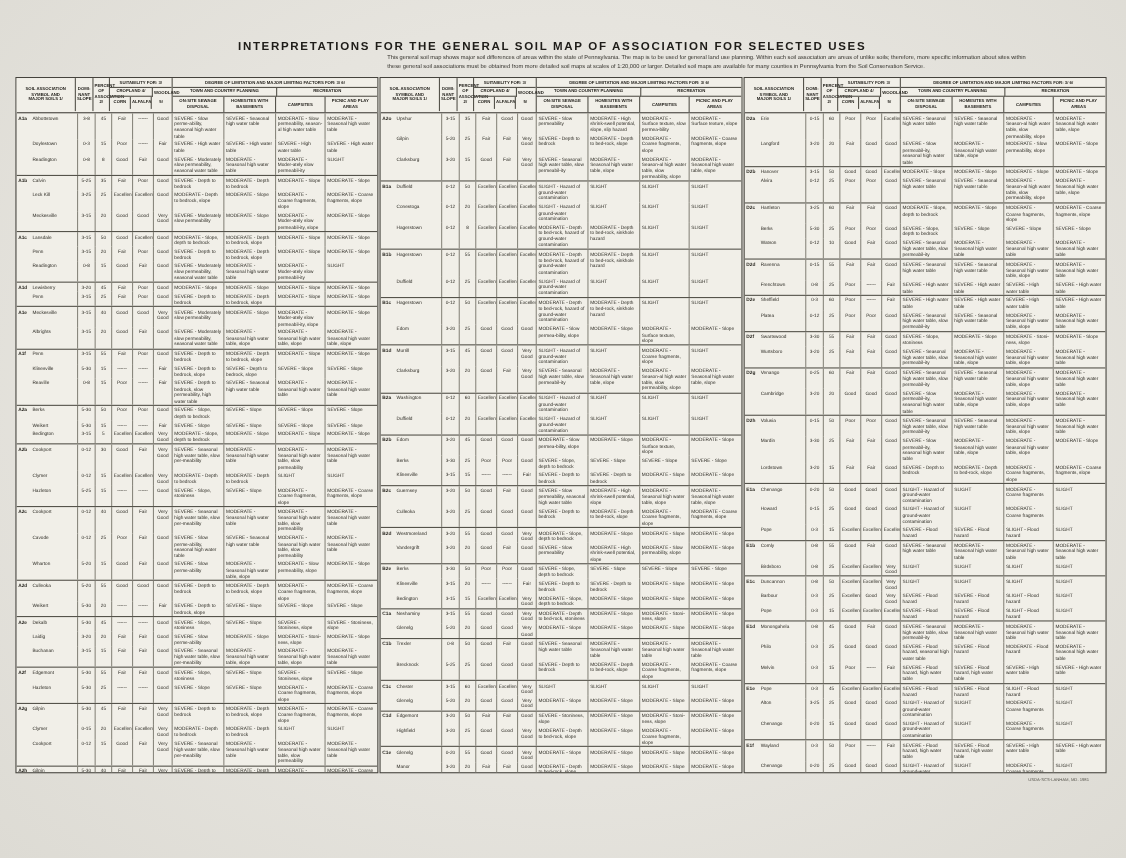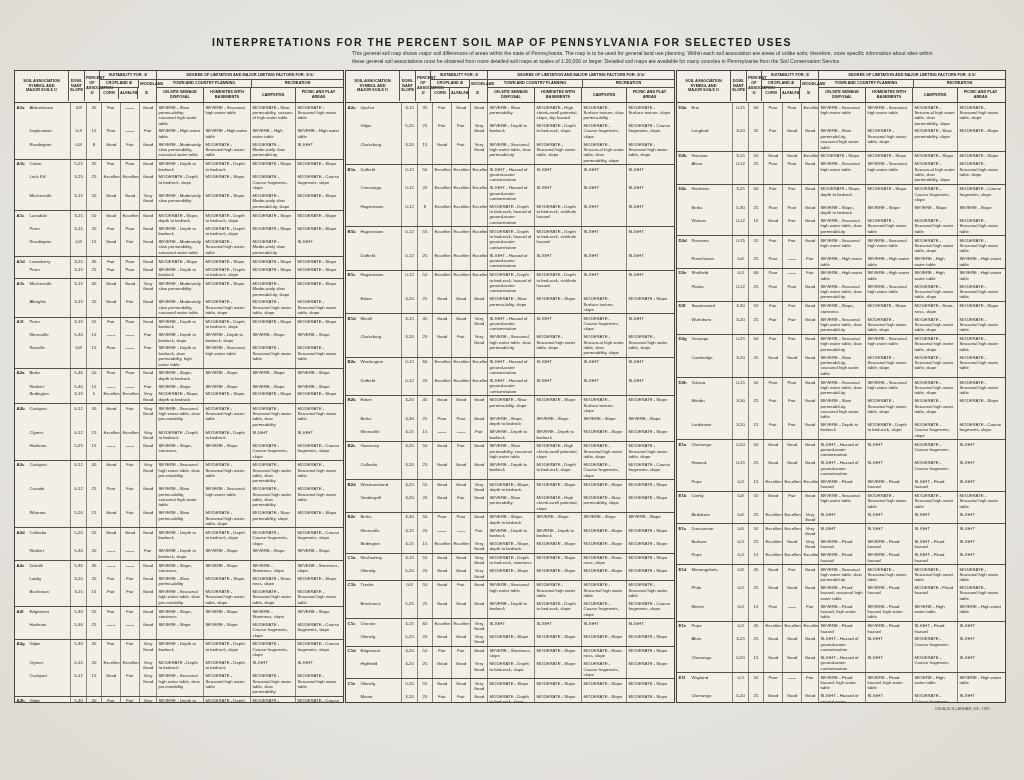--- a/index.html
+++ b/index.html
@@ -47,21 +47,21 @@
   .sym{width:11px;flex:none;font-weight:bold;font-size:4.4px;}
   .soil{flex:1;padding-left:2px;}
   .imprint{
     position:absolute;top:707px;left:676px;width:330px;text-align:right;
     font-size:3.8px;color:#55534b;padding-right:16px;box-sizing:border-box;
   }
 </style>
 </head>
 <body>
 
-<div class="title">INTERPRETATIONS FOR THE PERCENT SOIL MAP OF PENNSYLVANIA FOR SELECTED USES</div>
+<div class="title">INTERPRETATIONS FOR THE GENERAL SOIL MAP OF ASSOCIATION FOR SELECTED USES</div>
 <div class="intro">This general soil map shows major soil differences of areas within the state of Pennsylvania.  The map is to be used for general land use planning.  Within each soil association are areas of unlike soils; therefore, more specific information about sites within these general soil associations must be obtained from more detailed soil maps at scales of 1:20,000 or larger.  Detailed soil maps are available for many counties in Pennsylvania from the Soil Conservation Service.</div>
 
 <div class="panel" id="panel0">
     <div class="thead">
       <div class="hrow">
         <div class="hc" style="width: 56px; height: 30px;">
           <div>SOIL ASSOCIATION</div>
           <div>SYMBOL AND</div>
           <div>MAJOR SOILS 1/</div>
         </div>

